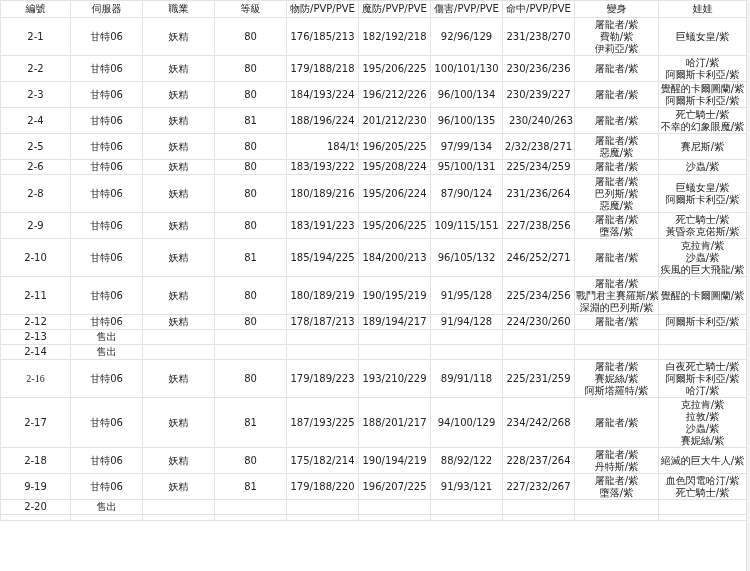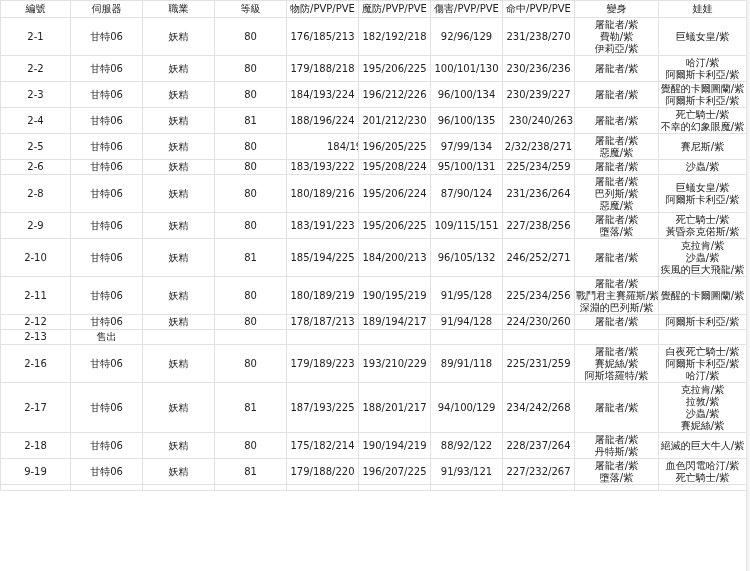--- a/index.html
+++ b/index.html
@@ -248,22 +248,34 @@
         <td style="height: 14px;">售出</td>
         <td style="height: 14px;"></td>
         <td style="height: 14px;"></td>
         <td style="height: 14px;"></td>
         <td style="height: 14px;"></td>
         <td style="height: 14px;"></td>
         <td style="height: 14px;"></td>
         <td></td>
         <td></td>
       </tr>
-      <tr style="height: 38px;">
-        <td style="height: 37px;">2-16</td>
+      <tr style="height: 15px;">
+        <td style="height: 14px;">2-14</td>
+        <td style="height: 14px;">售出</td>
+        <td style="height: 14px;"></td>
+        <td style="height: 14px;"></td>
+        <td style="height: 14px;"></td>
+        <td style="height: 14px;"></td>
+        <td style="height: 14px;"></td>
+        <td style="height: 14px;"></td>
+        <td></td>
+        <td></td>
+      </tr>
+      <tr style="height: 38px;">
+        <td style="height: 37px; font-family: Liberation Serif, serif;">2-16</td>
         <td style="height: 37px;">甘特06</td>
         <td style="height: 37px;">妖精</td>
         <td style="height: 37px;">80</td>
         <td style="height: 37px;">179/189/223</td>
         <td style="height: 37px;">193/210/229</td>
         <td style="height: 37px;">89/91/118</td>
         <td style="height: 37px;">225/231/259</td>
         <td>
           <span class="line">屠龍者/紫</span>
           <span class="line">賽妮絲/紫</span>
@@ -322,20 +334,32 @@
         <td style="height: 25px;">227/232/267</td>
         <td>
           <span class="line">屠龍者/紫</span>
           <span class="line">墮落/紫</span>
         </td>
         <td>
           <span class="line">血色閃電哈汀/紫</span>
           <span class="line">死亡騎士/紫</span>
         </td>
       </tr>
+      <tr style="height: 15px;">
+        <td style="height: 14px;">2-20</td>
+        <td style="height: 14px;">售出</td>
+        <td style="height: 14px;"></td>
+        <td style="height: 14px;"></td>
+        <td style="height: 14px;"></td>
+        <td style="height: 14px;"></td>
+        <td style="height: 14px;"></td>
+        <td style="height: 14px;"></td>
+        <td></td>
+        <td></td>
+      </tr>
       <tr style="height: 6px;">
         <td style="height: 5px;"></td>
         <td style="height: 5px;"></td>
         <td style="height: 5px;"></td>
         <td style="height: 5px;"></td>
         <td style="height: 5px;"></td>
         <td style="height: 5px;"></td>
         <td style="height: 5px;"></td>
         <td style="height: 5px;"></td>
         <td></td>

